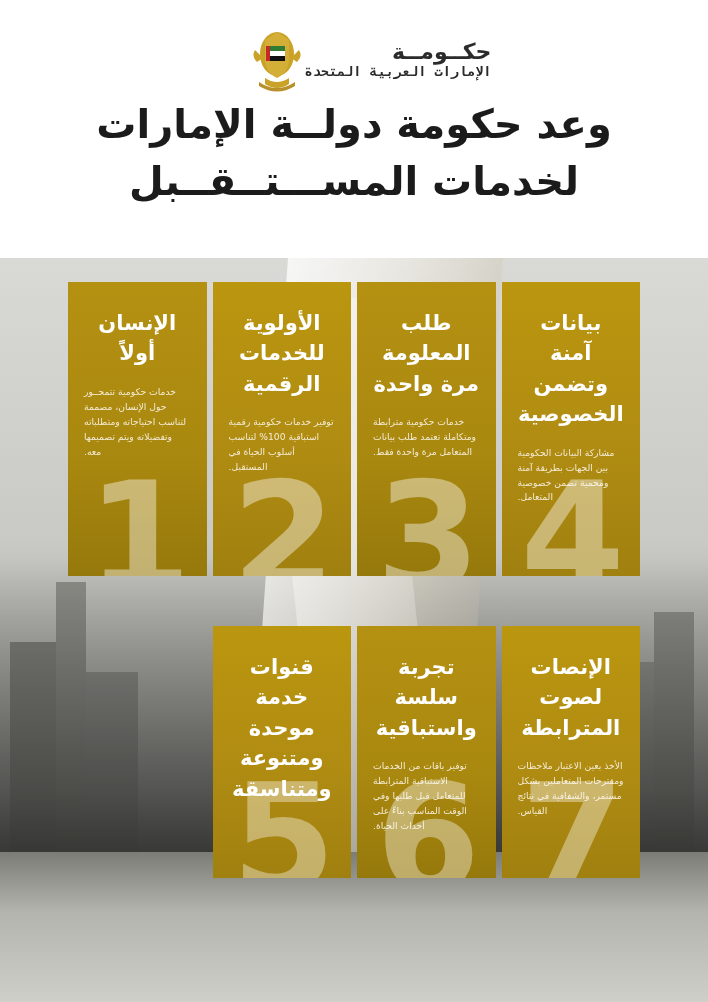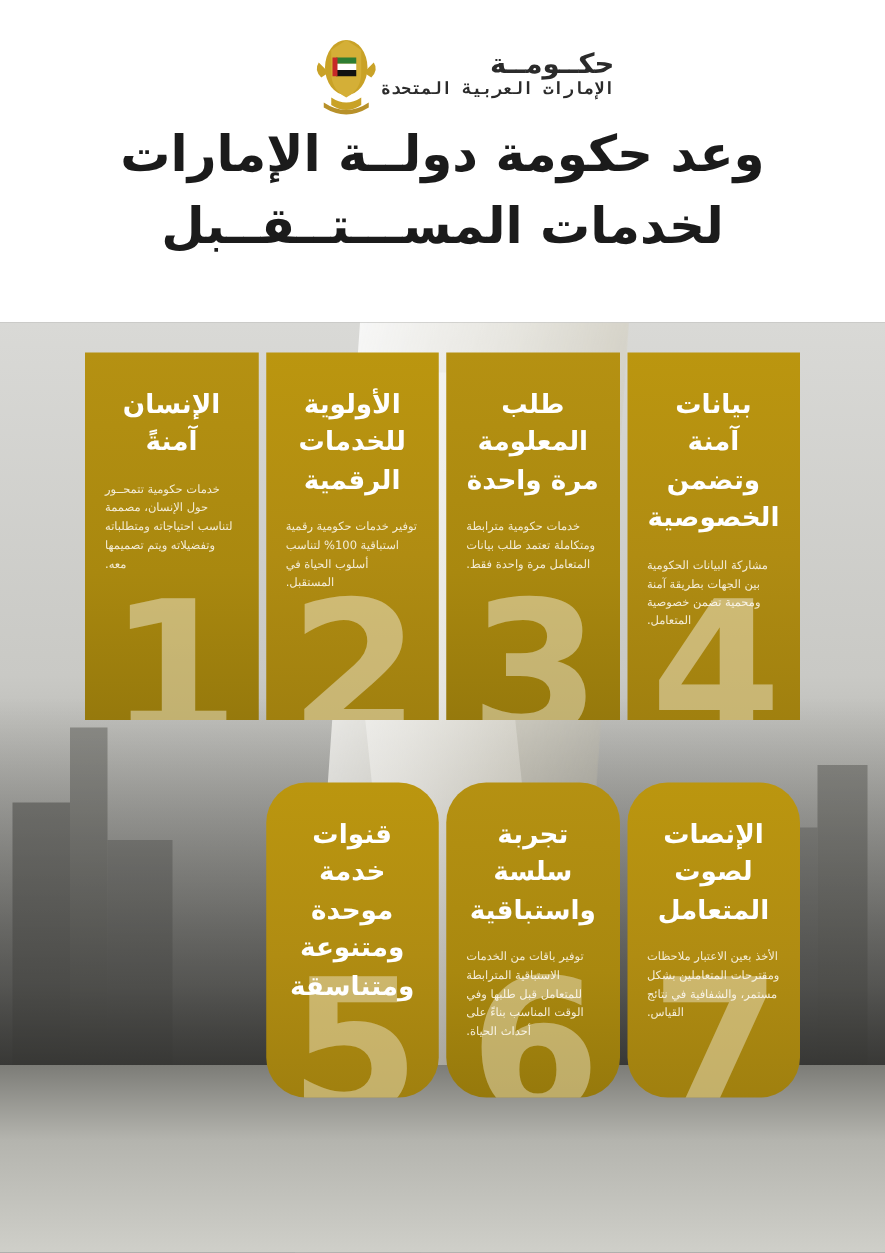--- a/index.html
+++ b/index.html
@@ -144,21 +144,21 @@
   .row2 .num{color:rgba(255,255,255,.38);}
 
   .grid-row2{
     position:absolute;
     left:68px;top:626px;
     width:572px;
     display:grid;
     grid-template-columns:repeat(4,1fr);
     gap:6px;
   }
-  .grid-row2 .card{height:252px;border-radius:32px;}
+  .grid-row2 .card{height:252px;}
 </style>
 </head>
 <body>
 
 <div class="header">
 
   <div class="emblem-row">
     <div class="gov-text">
       <div class="l1">حكــومــة</div>
       <div class="l2">الإمارات العربية المتحدة</div>
@@ -226,36 +226,36 @@
       <span>للخدمات</span><br>
       <span>الرقمية</span>
     </h3>
     <p>توفير خدمات حكومية رقمية استباقية 100% لتناسب أسلوب الحياة في المستقبل.</p>
     <div class="num">2</div>
   </div>
 
   <div class="card alt">
     <h3>
       <span>الإنسان</span><br>
-      <span>آمنةً</span>
+      <span>أولاً</span>
     </h3>
     <p>خدمات حكومية تتمحــور حول الإنسان، مصممة لتناسب احتياجاته ومتطلباته وتفضيلاته ويتم تصميمها معه.</p>
     <div class="num">1</div>
   </div>
 
 </div>
 
 <div class="grid-row2 row2">
 
 
   <div class="card">
     <h3>
       <span>الإنصات</span><br>
       <span>لصوت</span><br>
-      <span>المتعامل</span>
+      <span>المترابطة</span>
     </h3>
     <p>الأخذ بعين الاعتبار ملاحظات ومقترحات المتعاملين بشكل مستمر، والشفافية في نتائج القياس.</p>
     <div class="num">7</div>
   </div>
 
   <div class="card alt">
     <h3>
       <span>تجربة سلسة</span><br>
       <span>واستباقية</span>
     </h3>

